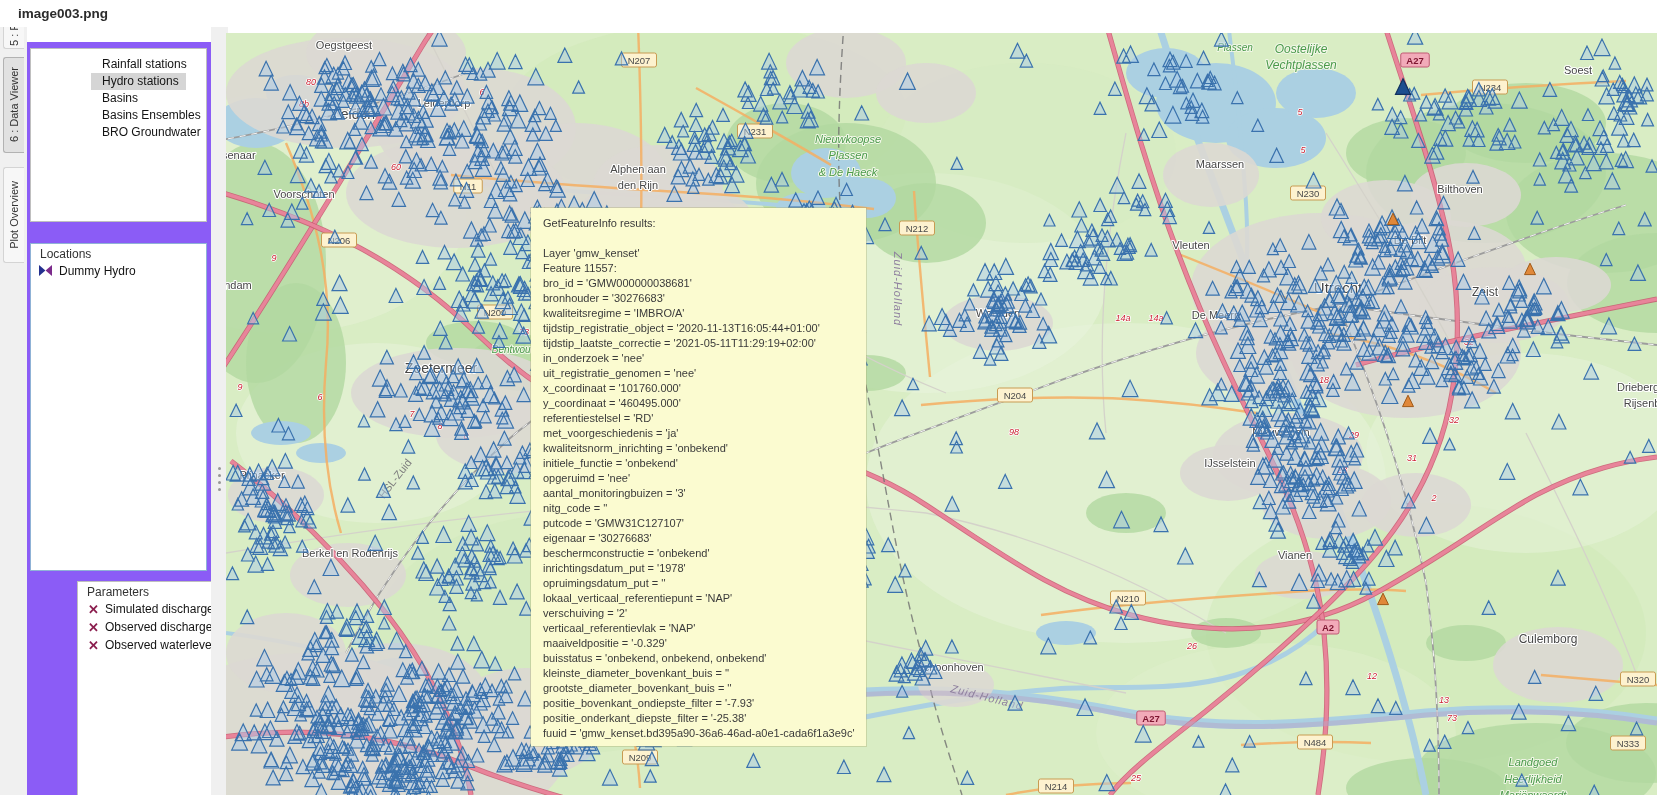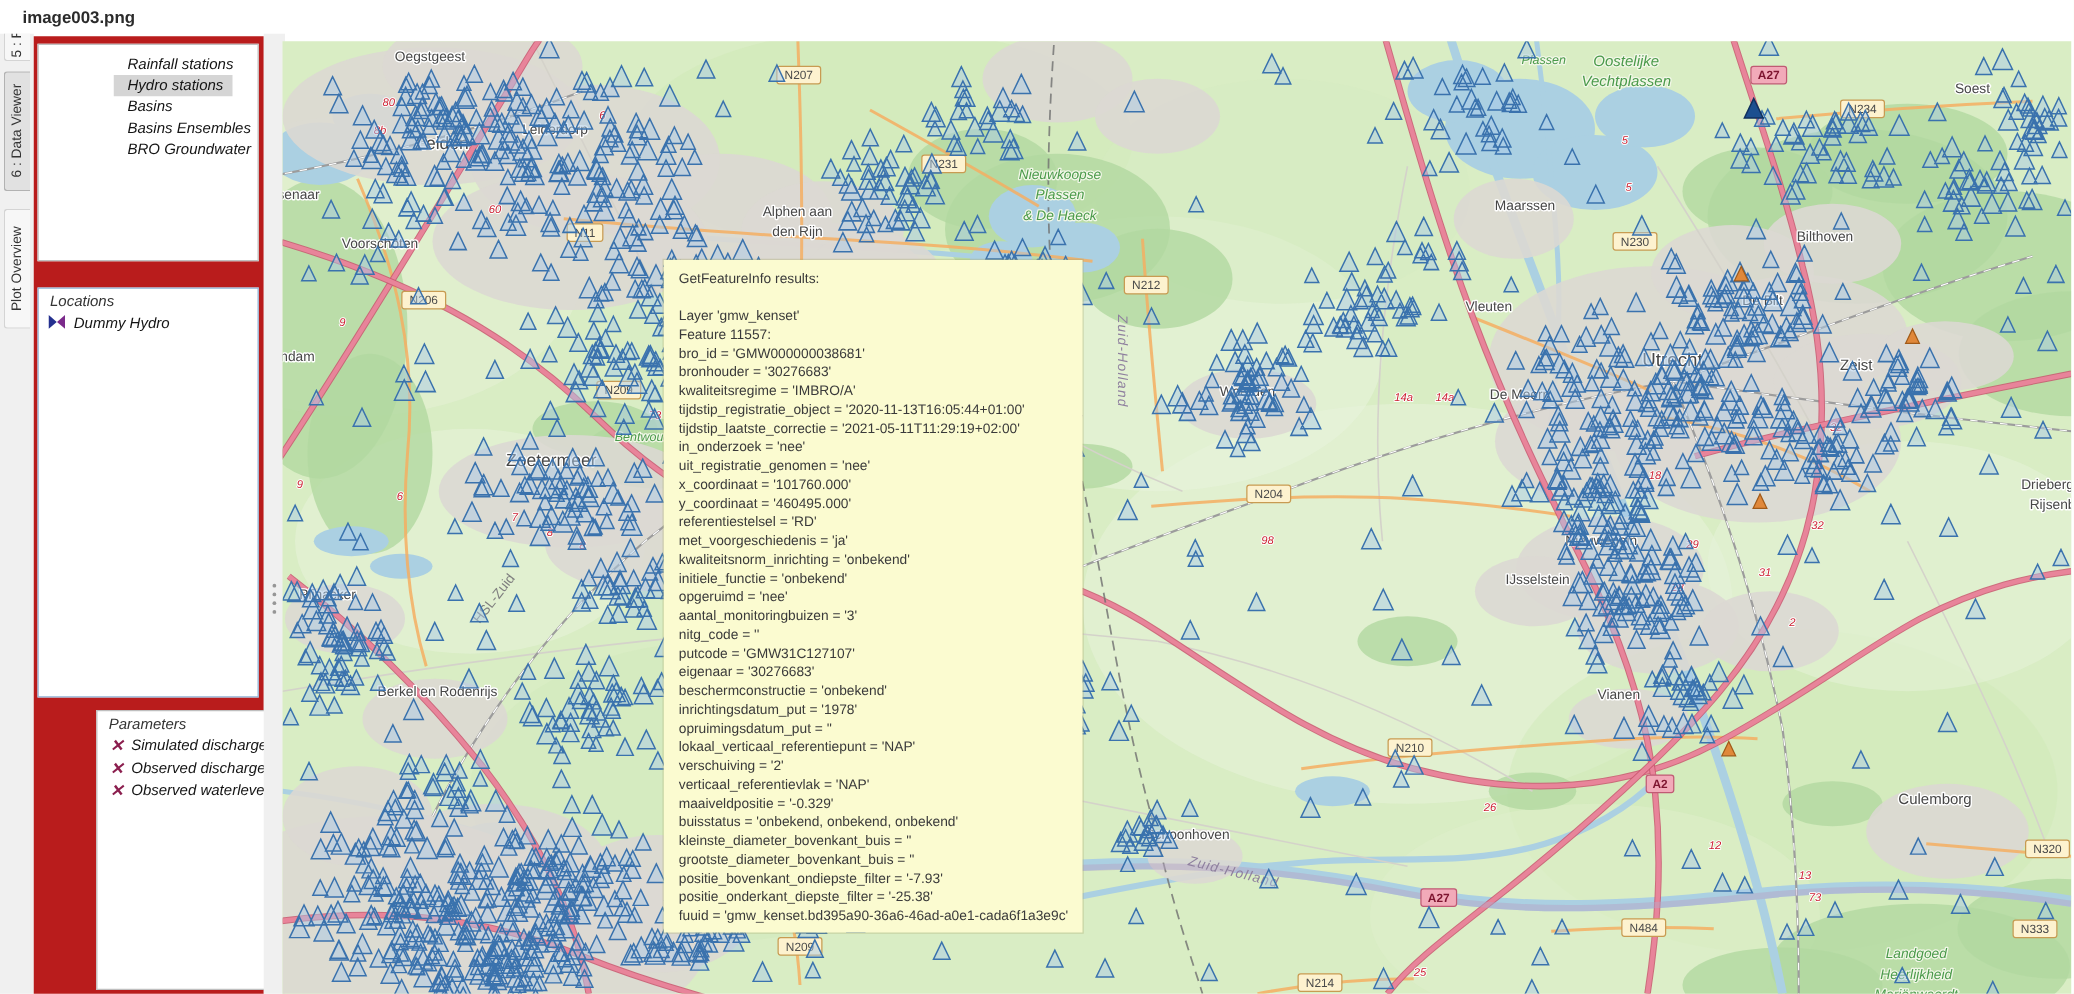--- a/index.html
+++ b/index.html
@@ -3,21 +3,21 @@
 <meta charset="utf-8">
 <style>
   html,body{margin:0;padding:0;background:#fff;}
   body{width:1659px;height:795px;overflow:hidden;font-family:"Liberation Sans",sans-serif;}
   .app{position:relative;width:1487px;height:795px;background:#fff;}
   .titlebar{position:absolute;left:0;top:0;right:0;height:27px;background:#fff;display:flex;align-items:center;padding-left:18px;font-weight:bold;font-size:13.5px;color:#2b2b2b;}
   .tabstrip{position:absolute;left:0;top:27px;width:27px;bottom:0;background:#f0f0f0;overflow:hidden;}
   .vtab{position:absolute;left:3px;width:21px;background:#f7f7f7;border:1px solid #d4d4d4;border-right:none;border-radius:3px 0 0 3px;display:flex;align-items:center;justify-content:center;cursor:pointer;box-sizing:border-box;}
   .vtab.sel{background:#e1e1e1;border-color:#b2b2b2;}
   .vlabel{writing-mode:vertical-rl;transform:rotate(180deg);font-size:11px;color:#333;white-space:nowrap;}
-  .sidebar{position:absolute;left:27px;top:29px;width:184px;bottom:0;background:#b91c1c;font-style:italic;}
+  .sidebar{position:absolute;left:27px;top:42px;width:184px;bottom:0;background:#8b5cf6;}
   .panel{position:absolute;left:3px;width:177px;background:#fff;border:1px solid #bfbfbf;box-sizing:border-box;overflow:hidden;}
   #panel-layers{top:6px;height:174px;}
   #panel-locations{top:201px;height:328px;border-color:#8fb2d6;}
   #panel-params{top:539px;height:224px;margin-left:47px;}
   .panel-h{height:20px;line-height:20px;padding-left:9px;font-size:12px;color:#333;}
   #layers-list{padding-top:7px;margin:0;list-style:none;}
   .layer-item{height:17px;line-height:17px;margin:0 20px;padding-left:11px;font-size:12px;color:#141414;cursor:pointer;white-space:nowrap;}
   .layer-item.sel{background:#d5d5d5;}
   .loc-item,.param-item{display:flex;align-items:flex-start;height:18px;padding-left:7px;font-size:12px;color:#141414;cursor:pointer;white-space:nowrap;}
   .loc-ico{width:17px;height:13px;margin-right:4px;flex:none;}

